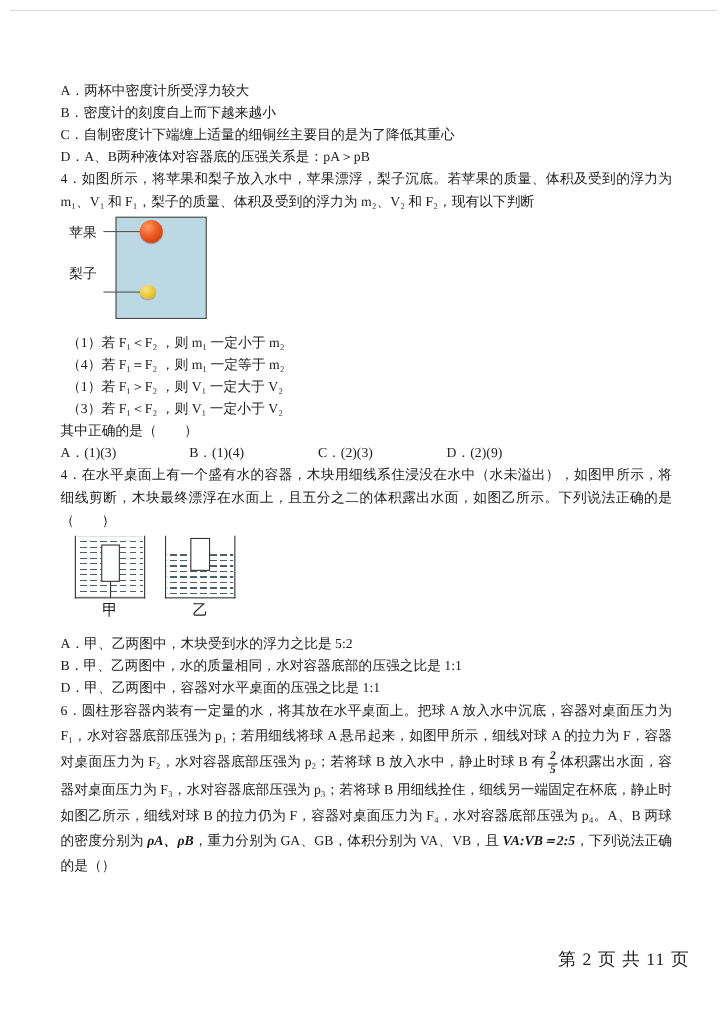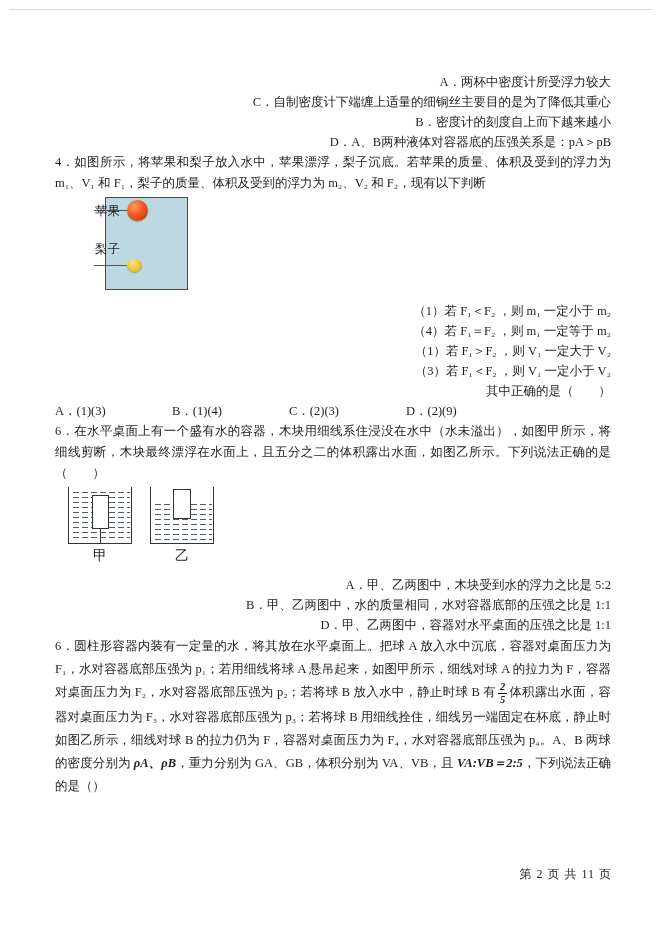--- a/index.html
+++ b/index.html
@@ -12,27 +12,27 @@
     overflow:hidden;
   }
   .page-edge {
     position:absolute; left:9px; top:9px; right:9px; height:1px;
     background:#d9d9d9;
   }
   .content {
     position:absolute; left:55px; top:72px; width:556px;
     font-size:12.5px; line-height:20px;
   }
-  .ln { white-space:pre-wrap;text-align:right; }
+  .ln { white-space:pre-wrap; }
   .para { text-align:justify; line-height:21px; white-space:pre-wrap; }
   .ind { padding-left:6px; }
 
   
   .fig1 { position:relative; height:98px; margin:3px 0 6px 0; }
-  .fig1 .flabel { position:absolute; left:8px; font-size:12.5px;margin-left:32px; }
+  .fig1 .flabel { position:absolute; left:8px; font-size:12.5px; }
   .fig1 .leader { position:absolute; left:39px; width:34px; height:1px; background:#555; }
   .tank {
     position:absolute; left:50px; top:0; width:83px; height:93px;
     border:1.5px solid #4a4a4a; background:#bcd8e2;
   }
   .apple {
     position:absolute; left:72px; top:3px; width:21px; height:21px; border-radius:50%;
     background:radial-gradient(circle at 35% 30%, #ff9a63 0%, #ee5a22 45%, #c93a0e 85%);
     box-shadow:0 1px 1px rgba(0,0,0,.25);
   }
@@ -70,34 +70,34 @@
   .q6 { line-height:23px; }
   .bi { font-weight:bold; font-style:italic; }
   .frac {
     display:inline-block; text-align:center; vertical-align:-7px;
     font-weight:bold; font-style:italic; font-size:10.5px; line-height:1.1; margin:0 2px;
   }
   .frac .num { display:block; border-bottom:1.2px solid #111; padding:0 2px 0 2px; }
   .frac .den { display:block; }
 
   .footer {
-    position:absolute; right:49px; bottom:52px;
-    font-size:12px; color:#222; letter-spacing:1px;
+    position:absolute; right:34px; bottom:52px;
+    font-size:16px; color:#222; letter-spacing:1px;
   }
 </style>
 </head>
 <body>
 
 <div class="page-edge"></div>
 
 <div class="content">
 
   <p class="ln">A．两杯中密度计所受浮力较大</p>
+  <p class="ln">B．密度计的刻度自上而下越来越小</p>
   <p class="ln">C．自制密度计下端缠上适量的细铜丝主要目的是为了降低其重心</p>
-  <p class="ln">B．密度计的刻度自上而下越来越小</p>
   <p class="ln">D．A、B两种液体对容器底的压强关系是：pA＞pB</p>
 
   <p class="para">4．如图所示，将苹果和梨子放入水中，苹果漂浮，梨子沉底。若苹果的质量、体积及受到的浮力为 m₁、V₁ 和 F₁，梨子的质量、体积及受到的浮力为 m₂、V₂ 和 F₂，现有以下判断</p>
 
   <div class="fig1">
     <div class="tank"></div>
     <div class="leader" style="top:13px"></div>
     <div class="leader" style="top:68px"></div>
     <div class="apple"></div>
     <div class="pear"></div>
@@ -112,21 +112,21 @@
 
   <p class="ln">其中正确的是（　　）</p>
 
   <div class="choices">
     <span class="choice">A．(1)(3)</span>
     <span class="choice">B．(1)(4)</span>
     <span class="choice">C．(2)(3)</span>
     <span class="choice">D．(2)(9)</span>
   </div>
 
-  <p class="para">6．在水平桌面上有一个盛有水的容器，木块用细线系住浸没在水中（水未溢出），如图甲所示，将细线剪断，木块最终漂浮在水面上，且五分之二的体积露出水面，如图乙所示。下列说法正确的是（　　）</p>
+  <p class="para">4．在水平桌面上有一个盛有水的容器，木块用细线系住浸没在水中（水未溢出），如图甲所示，将细线剪断，木块最终漂浮在水面上，且五分之二的体积露出水面，如图乙所示。下列说法正确的是（　　）</p>
 
   <div class="fig2">
     <div class="beaker" style="left:13px">
       <div class="water full"></div>
       <div class="wblock" style="left:23px; top:8px; width:17px; height:34px;"></div>
       <div class="string" style="left:31px; top:42px; height:14px;"></div>
     </div>
     <div class="beaker" style="left:95px">
       <div class="water part"></div>
       <div class="wblock" style="left:22px; top:2px; width:18px; height:30px;"></div>

